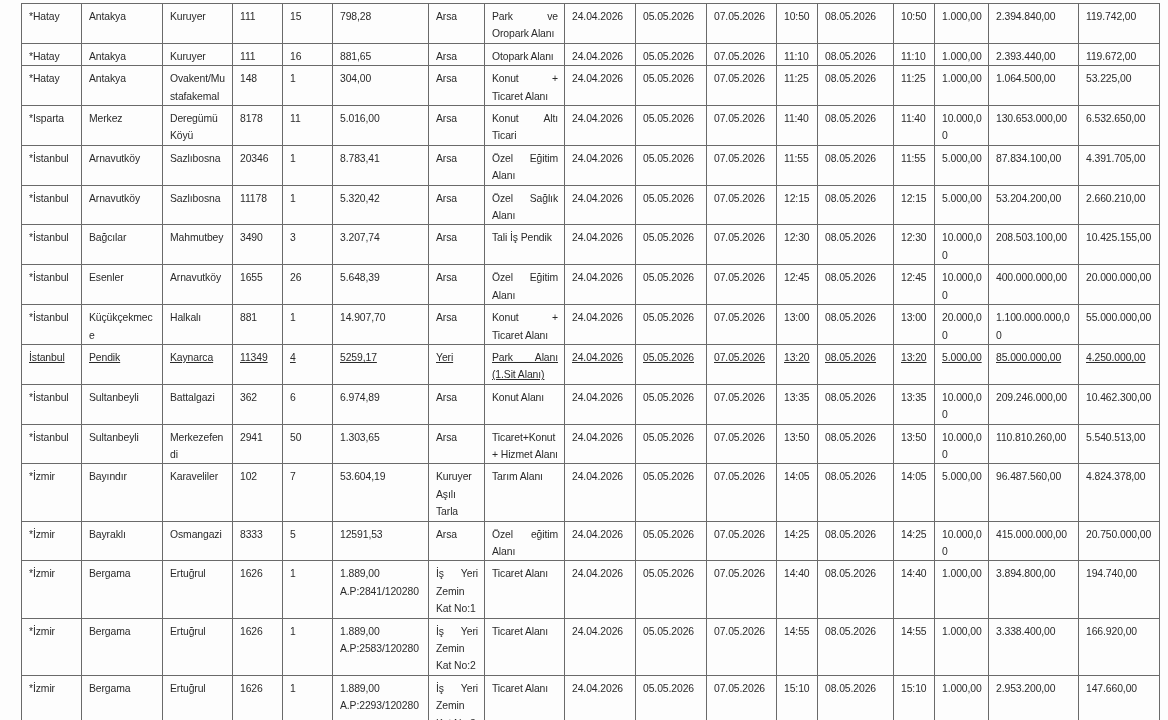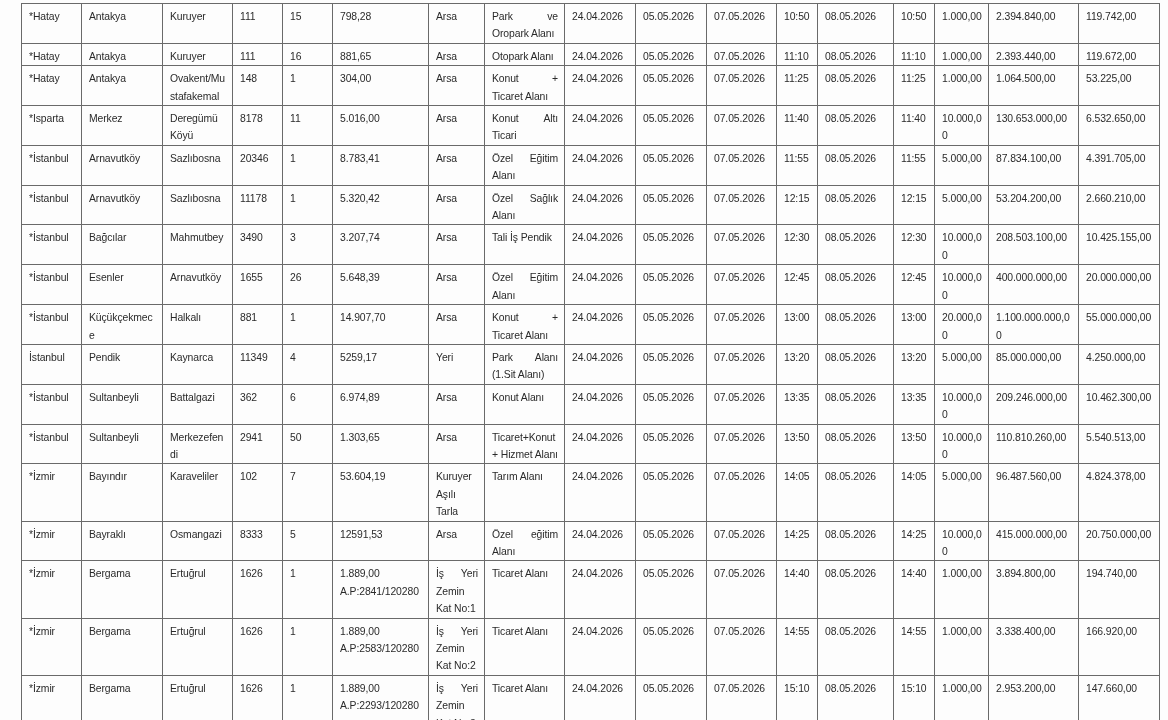--- a/index.html
+++ b/index.html
@@ -213,21 +213,21 @@
           <td class="nowrap">24.04.2026</td>
           <td class="nowrap">05.05.2026</td>
           <td class="nowrap">07.05.2026</td>
           <td>13:00</td>
           <td class="nowrap">08.05.2026</td>
           <td>13:00</td>
           <td class="nowrap">20.000,00</td>
           <td class="nowrap">1.100.000.000,00</td>
           <td class="nowrap">55.000.000,00</td>
         </tr>
-        <tr style="height: 35px;">
+        <tr style="height: 35px; text-decoration: underline;">
           <td>İstanbul</td>
           <td>Pendik</td>
           <td>Kaynarca</td>
           <td>11349</td>
           <td>4</td>
           <td>5259,17</td>
           <td class="just">Yeri</td>
           <td class="just">Park Alanı (1.Sit Alanı)</td>
           <td class="nowrap">24.04.2026</td>
           <td class="nowrap">05.05.2026</td>

